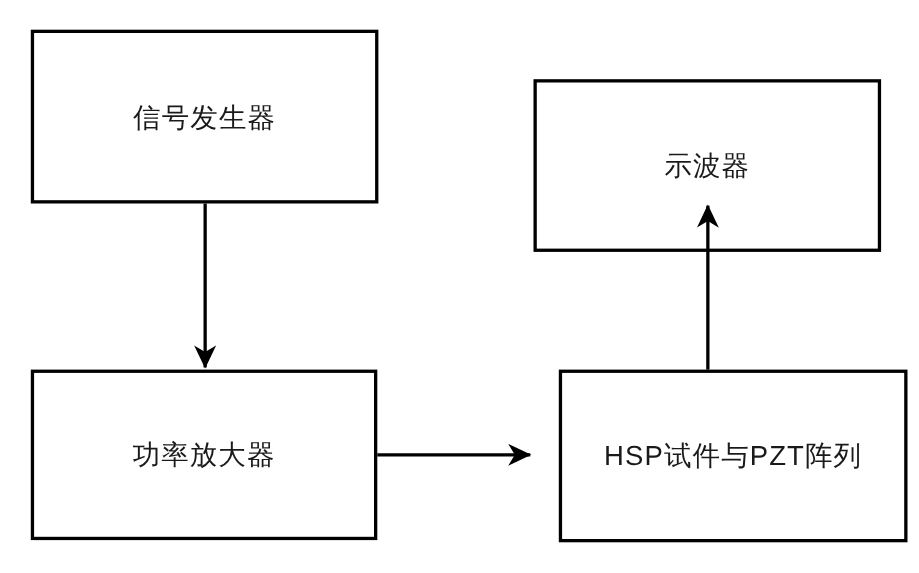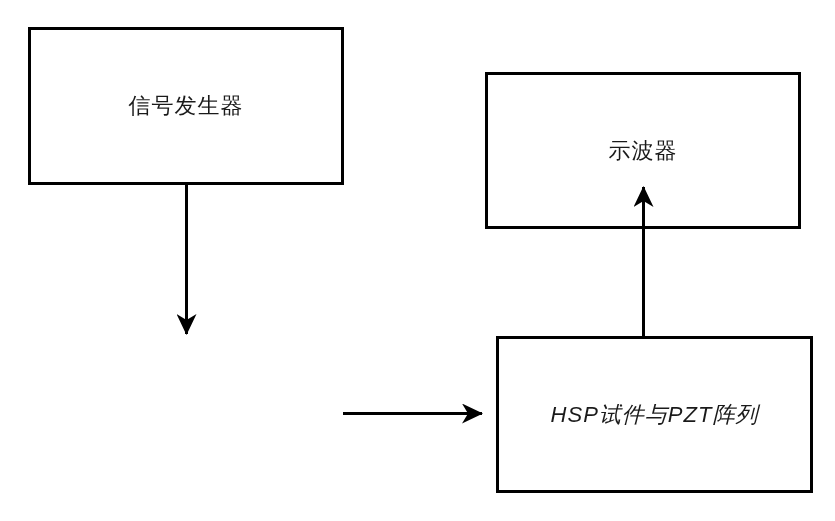--- a/index.html
+++ b/index.html
@@ -14,49 +14,52 @@
     width: 835px; height: 521px;
     background: #ffffff;
   }
   .node {
     position: absolute;
     border: 3px solid #000000;
     background: #ffffff;
     display: flex;
     align-items: center;
     justify-content: center;
-    font-size: 22px;
+    font-size: 25px;
     color: #1a1a1a;
     letter-spacing: 1px;
     text-align: center;
   }
   #node-signal-generator { left: 28px;  top: 27px;  width: 316px; height: 158px; }
   #node-oscilloscope     { left: 485px; top: 28px;  width: 316px; height: 157px; margin-top: 44px; }
   #node-power-amplifier  { left: 28px;  top: 336px; width: 315px; height: 155px; }
-  #node-hsp-pzt-array    { left: 496px; top: 336px; width: 317px; height: 157px; font-style: italic; }
+  #node-hsp-pzt-array    { left: 508px; top: 336px; width: 317px; height: 157px; }
   .edges-layer {
     position: absolute;
     left: 0; top: 0;
     width: 835px; height: 521px;
     pointer-events: none;
   }
 </style>
 </head>
 <body>
 
 <div class="canvas">
 
   <div class="node" id="node-signal-generator">
     <span>信号发生器</span>
   </div>
 
   <div class="node" id="node-oscilloscope">
     <span>示波器</span>
   </div>
 
+  <div class="node" id="node-power-amplifier">
+    <span>功率放大器</span>
+  </div>
 
   <div class="node" id="node-hsp-pzt-array">
     <span>HSP试件与PZT阵列</span>
   </div>
 
   <svg class="edges-layer" width="835" height="521" viewBox="0 0 835 521" xmlns="http://www.w3.org/2000/svg">
     <defs>
       <marker id="arrowhead" markerUnits="userSpaceOnUse" markerWidth="22" markerHeight="20" refX="20" refY="10" orient="auto">
         <path d="M0,0 L21,10 L0,20 L6,10 Z" fill="#000000"></path>
       </marker>

